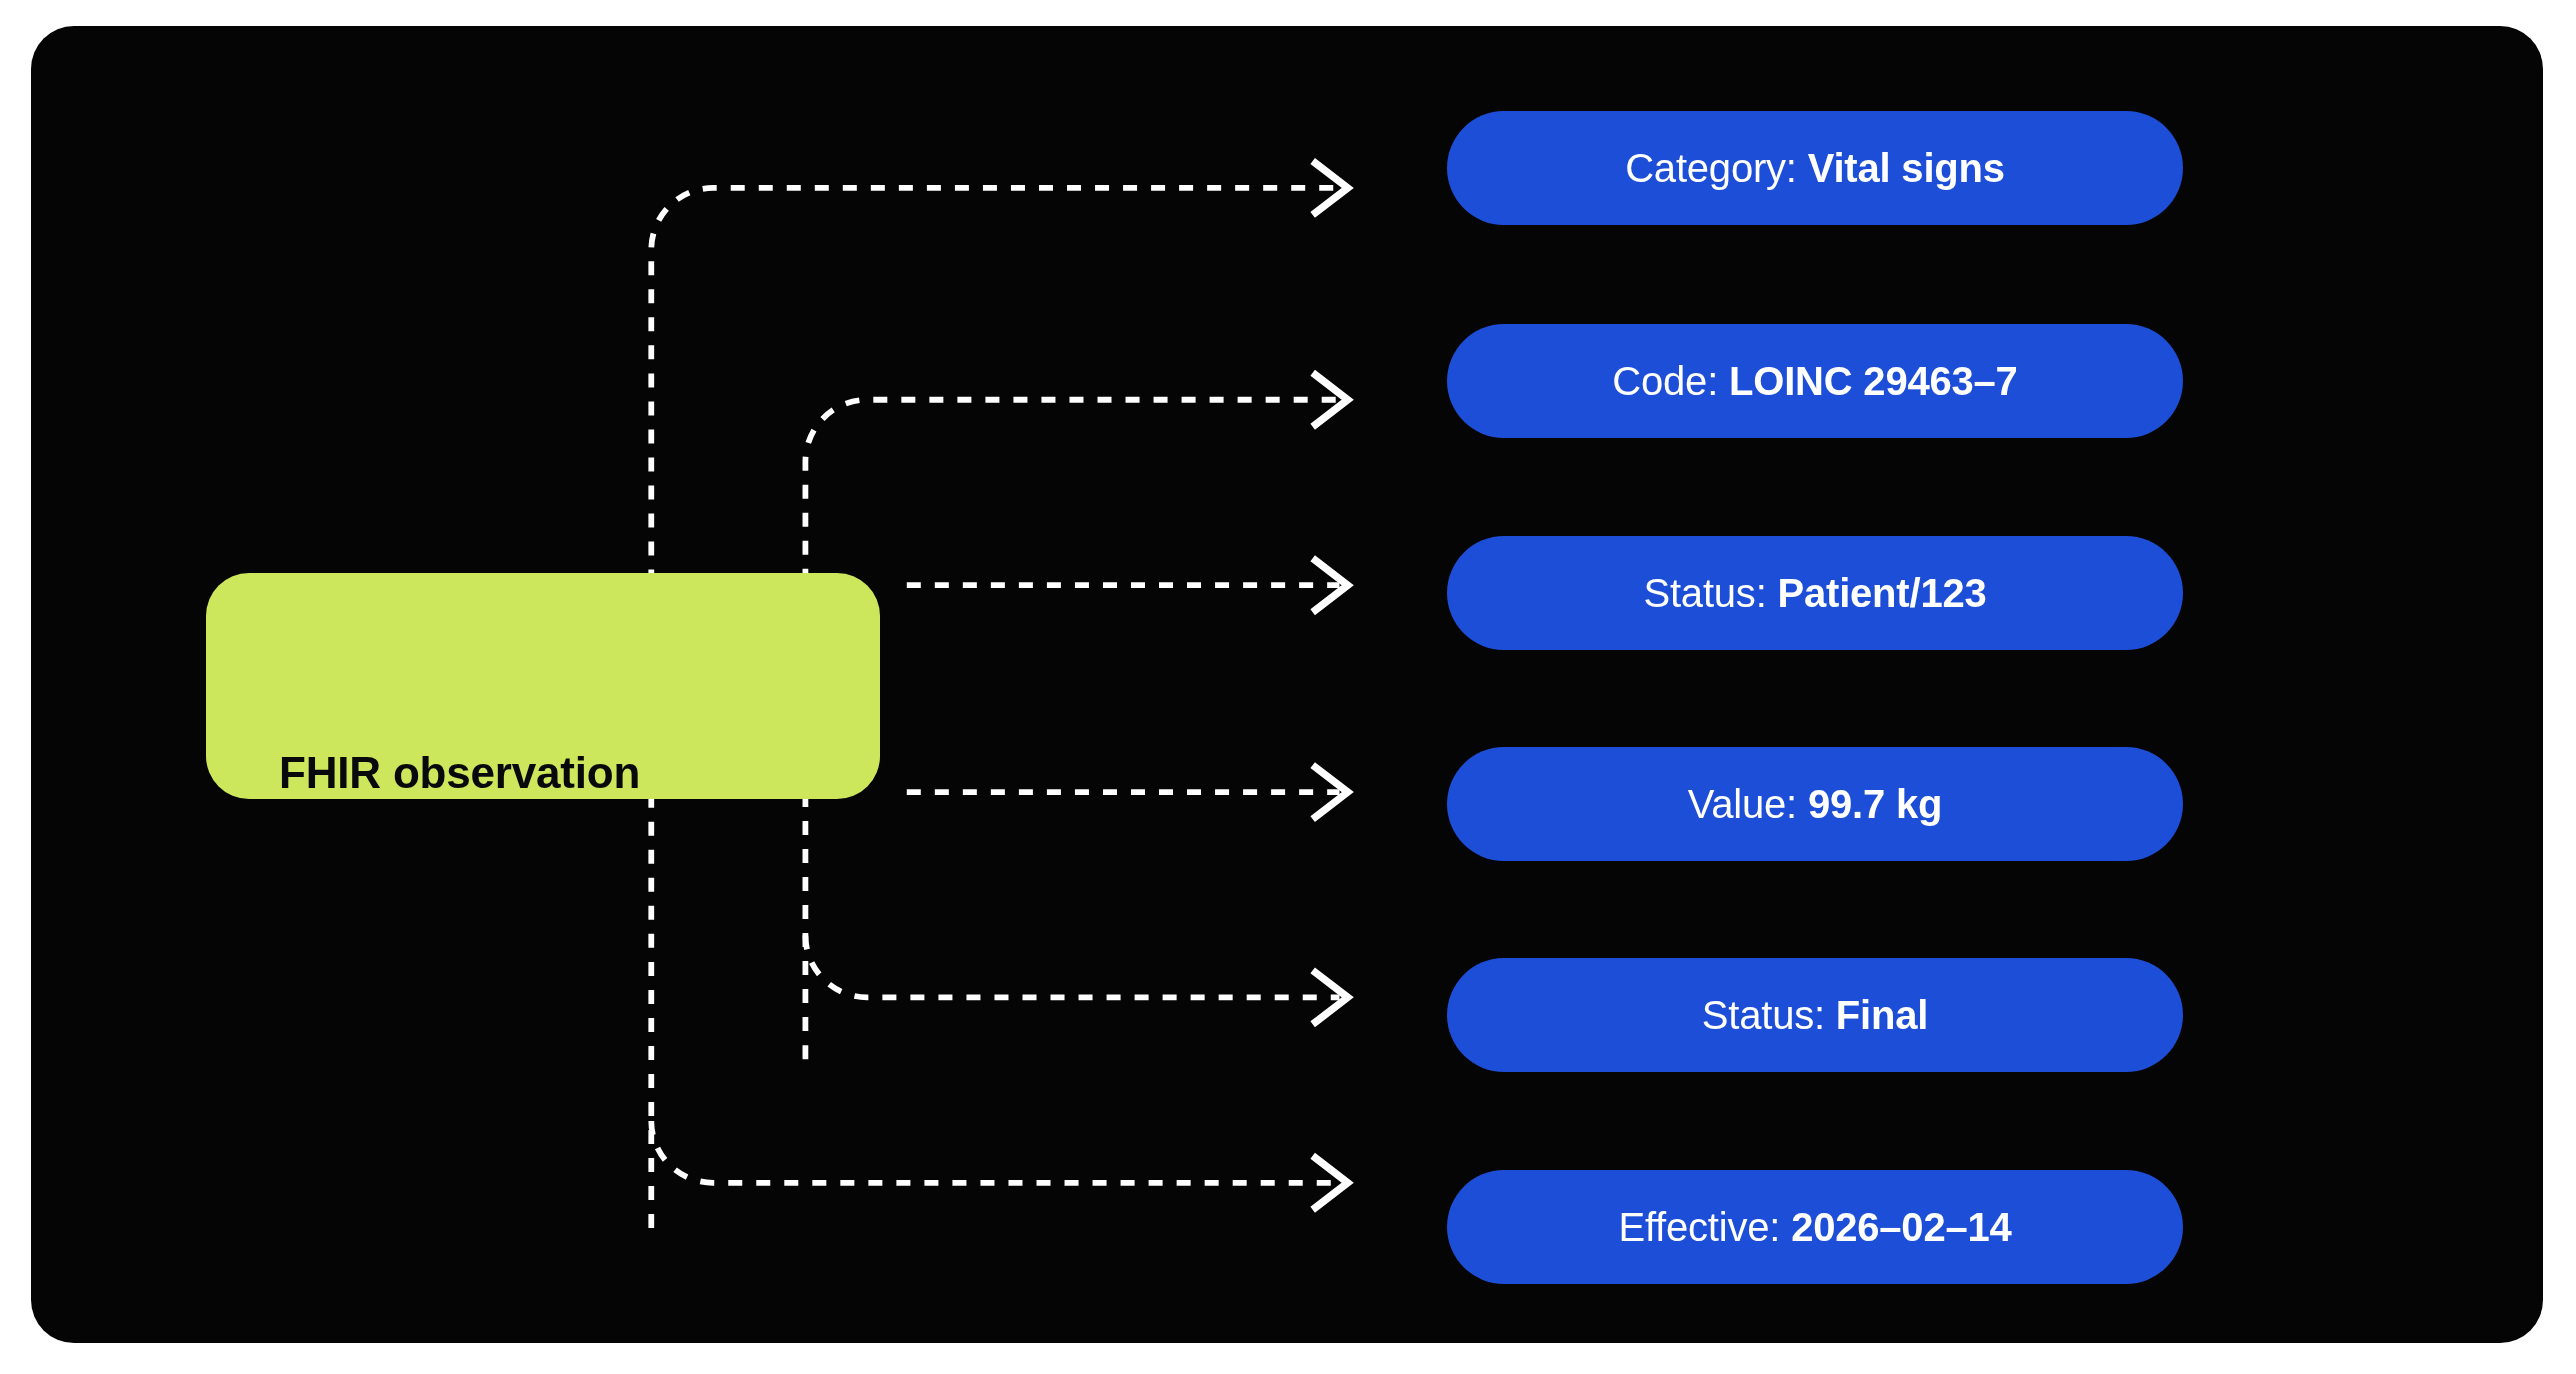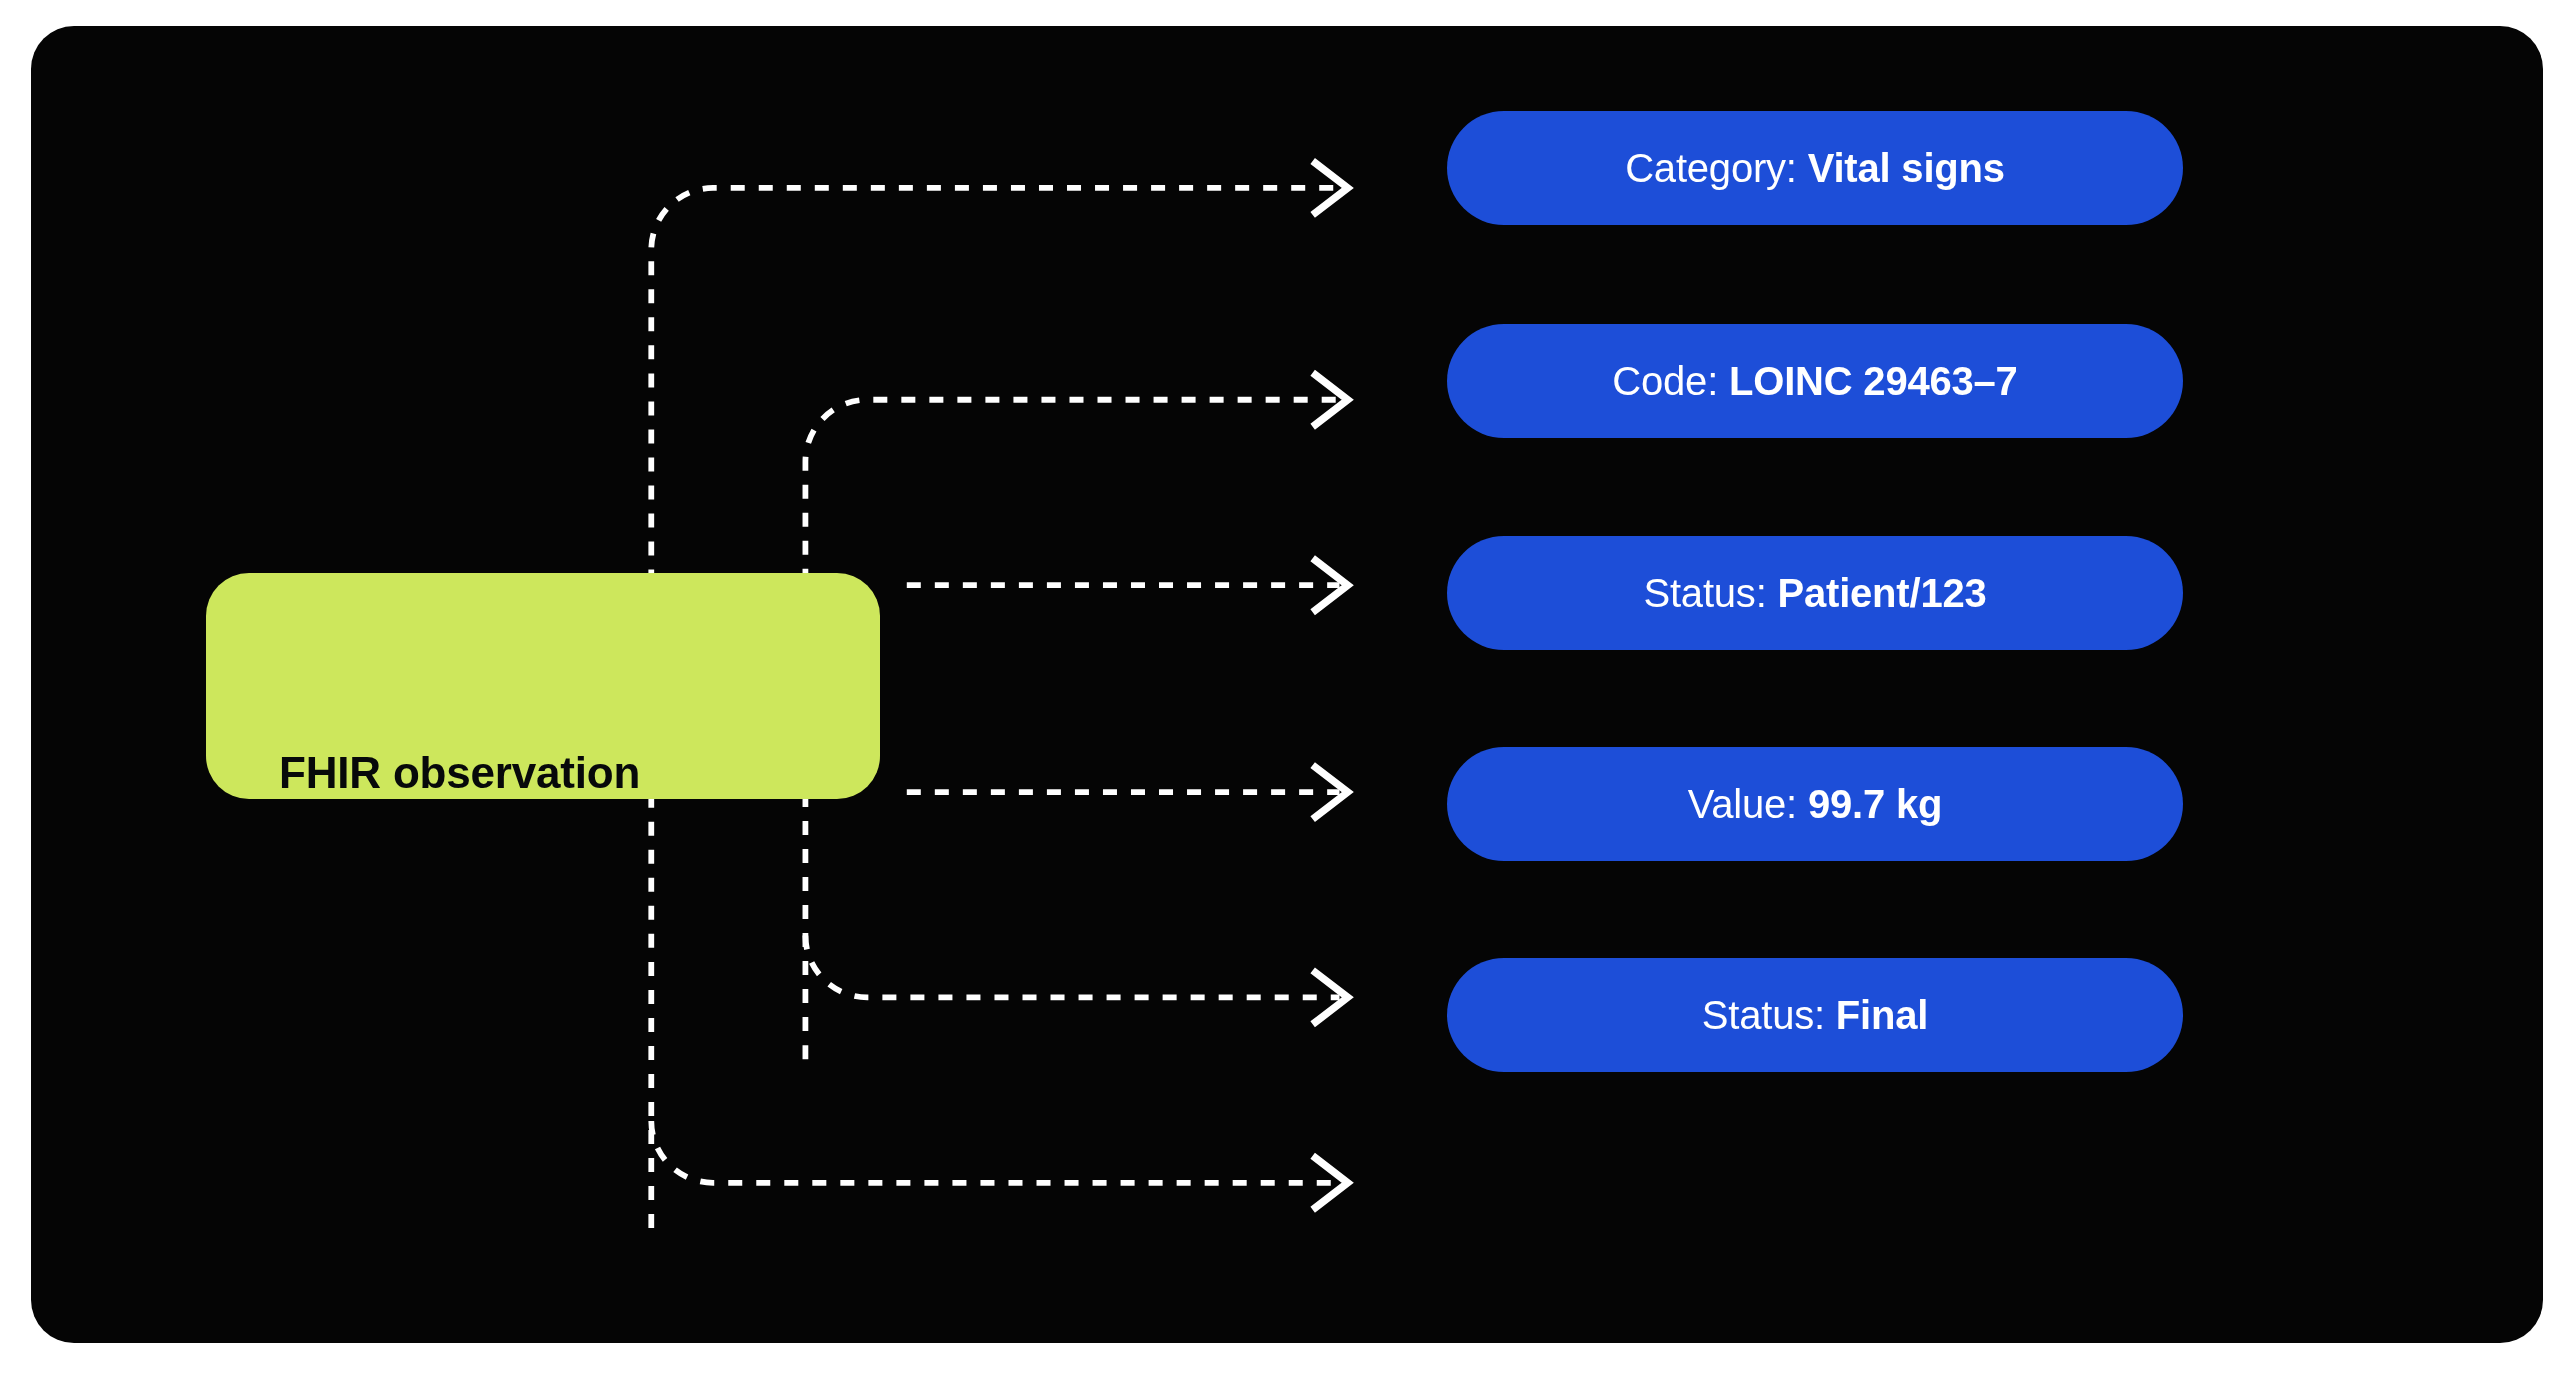--- a/index.html
+++ b/index.html
@@ -155,15 +155,18 @@
   </div>
 
   <div class="pill pill-3">
     <div class="pill-text"><span class="pill-label">Value:</span>&nbsp;<span class="pill-value">99.7 kg</span></div>
   </div>
 
   <div class="pill pill-4">
     <div class="pill-text"><span class="pill-label">Status:</span>&nbsp;<span class="pill-value">Final</span></div>
   </div>
 
+  <div class="pill pill-5">
+    <div class="pill-text"><span class="pill-label">Effective:</span>&nbsp;<span class="pill-value">2026–02–14</span></div>
+  </div>
 
 </div>
 
 
 </body></html>

